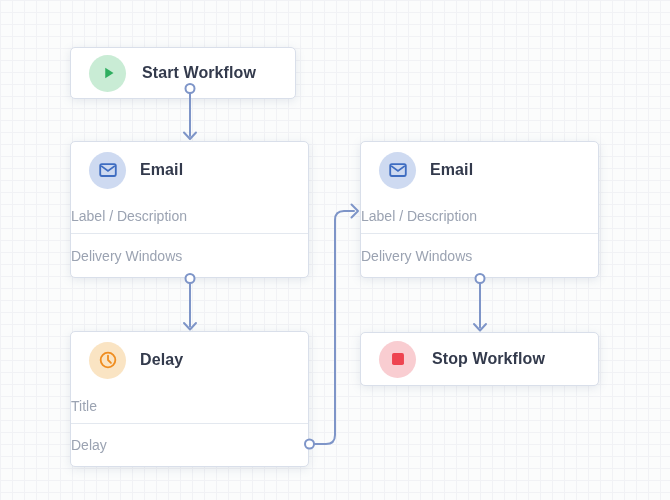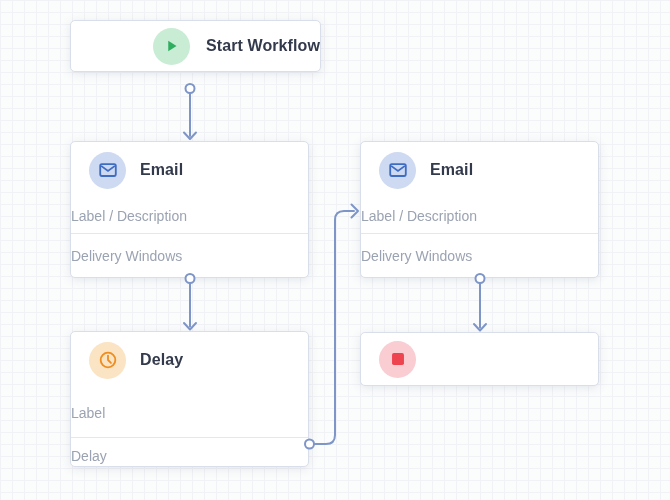--- a/index.html
+++ b/index.html
@@ -94,21 +94,21 @@
     stroke: var(--connector, #7e95c8);
     stroke-width: 2;
     pointer-events: auto;
   }
 </style>
 </head>
 <body>
 
 <div id="canvas">
 
-  <div class="node node-simple" style="left:70px; top:20px; width:251px; height:52px;justify-content:flex-end;">
+  <div class="node node-simple" style="left:70px; top:47px; width:226px; height:52px;">
     <span class="icon-circle icon-start">
       <svg width="22" height="22" viewBox="0 0 24 24" style="fill:var(--start-icon-fg);">
         <path d="M9 6.4 L18 12 L9 17.6 Z"></path>
       </svg>
     </span>
     <span class="node-title">Start Workflow</span>
   </div>
 
   <div class="node node-multi" style="left:70px; top:141px; width:239px; height:137px;">
     <div class="node-header">
@@ -118,31 +118,31 @@
           <path d="M4.5 7.5 L12 13 L19.5 7.5"></path>
         </svg>
       </span>
       <span class="node-title">Email</span>
     </div>
     <div class="field">Label / Description</div>
     <div class="divider"></div>
     <div class="field field-bottom">Delivery Windows</div>
   </div>
 
-  <div class="node node-multi" style="left:70px; top:331px; width:239px; height:136px;gap:7px;">
+  <div class="node node-multi" style="left:70px; top:331px; width:239px; height:136px;">
     <div class="node-header">
       <span class="icon-circle icon-delay">
         <svg width="22" height="22" viewBox="0 0 24 24" style="fill:none; stroke:var(--delay-icon-fg); stroke-width:2; stroke-linecap:round; stroke-linejoin:round;">
           <circle cx="12" cy="12" r="8"></circle>
           <path d="M12 7.2 L12 12 L15.2 15.2"></path>
         </svg>
       </span>
       <span class="node-title">Delay</span>
     </div>
-    <div class="field">Label</div>
+    <div class="field">Title</div>
     <div class="divider"></div>
     <div class="field field-bottom">Delay</div>
   </div>
 
   <div class="node node-multi" style="left:360px; top:141px; width:239px; height:137px;">
     <div class="node-header">
       <span class="icon-circle icon-email">
         <svg width="22" height="22" viewBox="0 0 24 24" style="fill:none; stroke:var(--email-icon-fg); stroke-width:2;">
           <rect x="3.5" y="5.5" width="17" height="13" rx="1.8"></rect>
           <path d="M4.5 7.5 L12 13 L19.5 7.5"></path>
@@ -154,20 +154,21 @@
     <div class="divider"></div>
     <div class="field field-bottom">Delivery Windows</div>
   </div>
 
   <div class="node node-simple" style="left:360px; top:332px; width:239px; height:54px;">
     <span class="icon-circle icon-stop">
       <svg width="22" height="22" viewBox="0 0 24 24" style="fill:var(--stop-icon-fg);">
         <rect x="5.5" y="5.5" width="13" height="13" rx="2"></rect>
       </svg>
     </span>
+    <span class="node-title">Stop Workflow</span>
   </div>
 
   <svg id="connectors" width="670" height="500" viewBox="0 0 670 500">
 
     <path class="connector" d="M190 93 L190 136"></path>
     <path class="connector" d="M184 132.5 L190 139 L196 132.5"></path>
     <circle class="port" cx="190" cy="88.5" r="4.5"></circle>
 
     <path class="connector" d="M190 283 L190 326.5"></path>
     <path class="connector" d="M184 323 L190 329.5 L196 323"></path>

